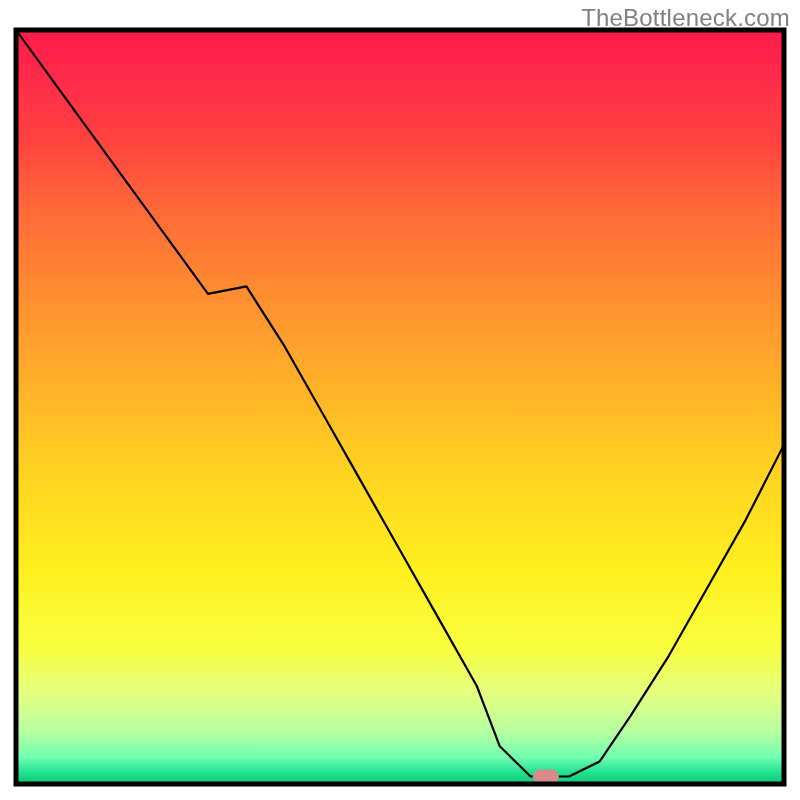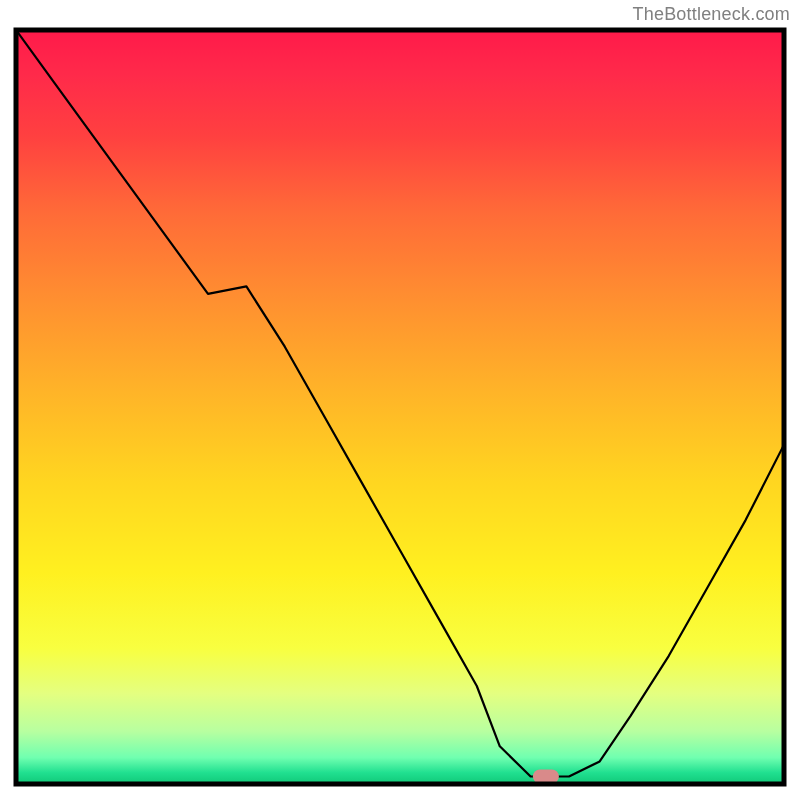--- a/index.html
+++ b/index.html
@@ -13,21 +13,21 @@
   .container {
     position: relative;
     width: 800px;
     height: 800px;
   }
   .watermark {
     position: absolute;
     top: 4px;
     right: 10px;
     color: #808080;
-    font-size: 18px;
+    font-size: 24px;
     font-weight: 500;
     letter-spacing: 0.2px;
     z-index: 10;
   }
   svg {
     position: absolute;
     top: 0;
     left: 0;
   }
 </style>

